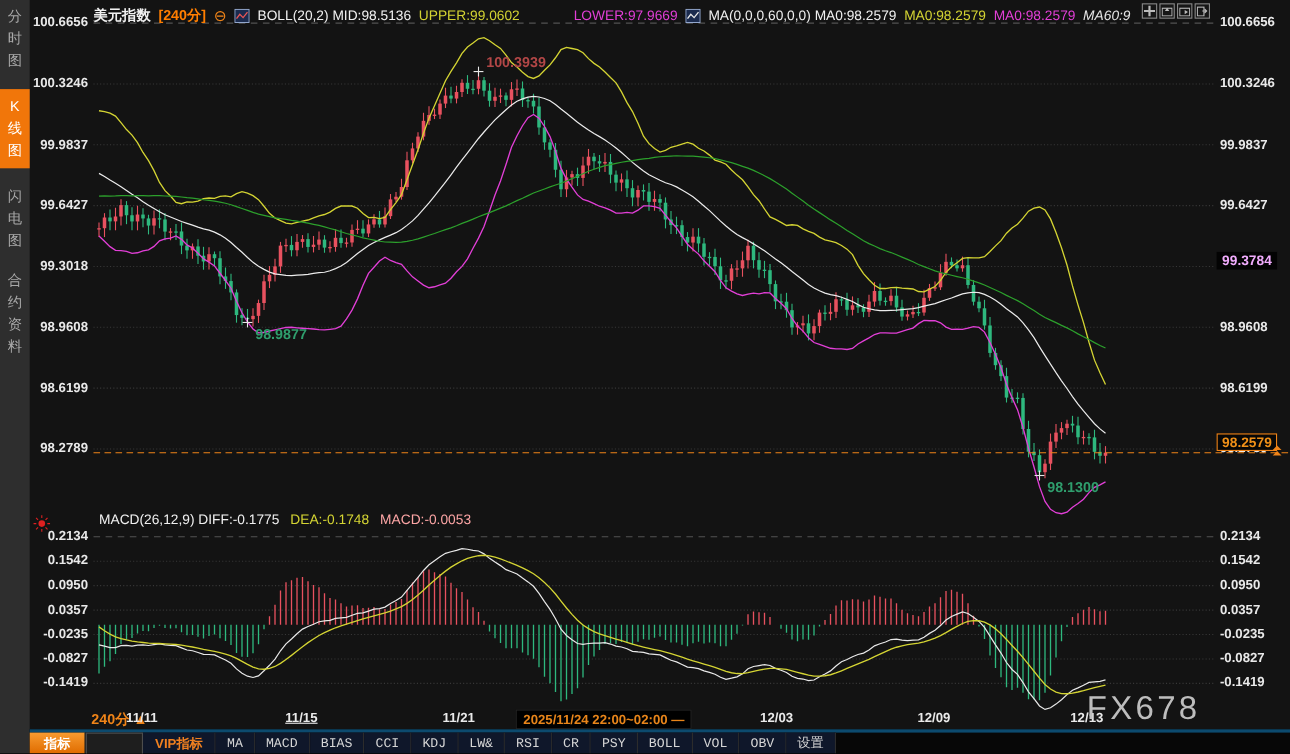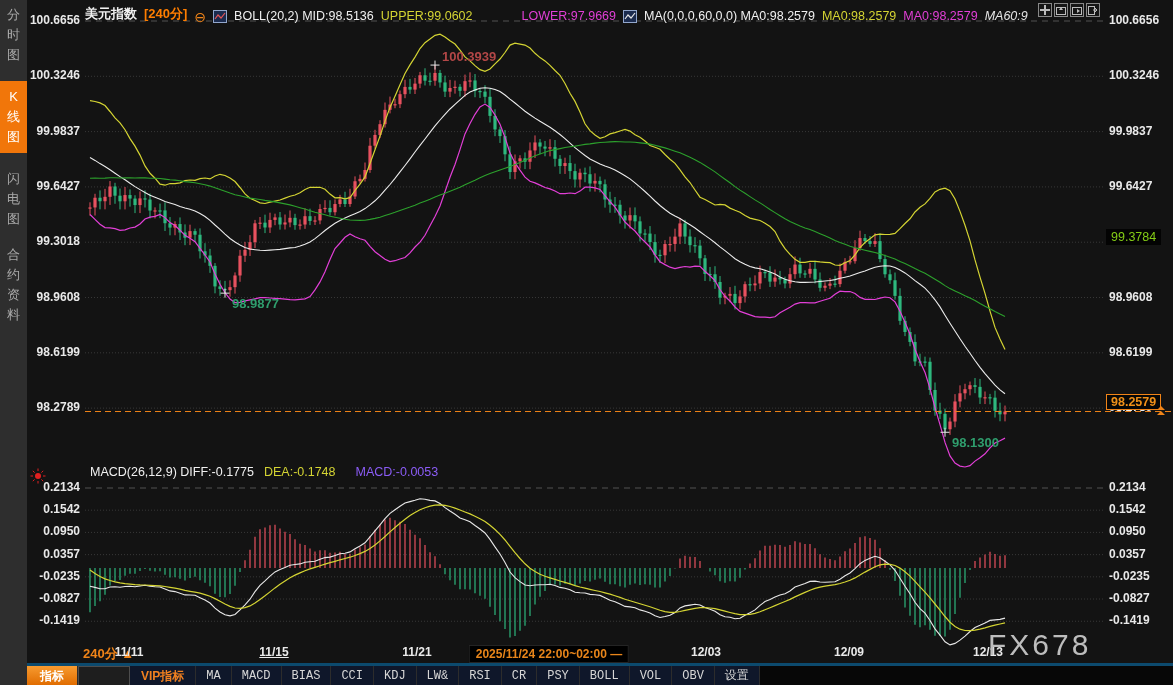--- a/index.html
+++ b/index.html
@@ -11,21 +11,21 @@
   .sidebar{position:absolute;left:0;top:0;width:27px;height:685px;background:#2e2e2e;
     z-index:6;display:flex;flex-direction:column;align-items:center;padding-top:5px}
   .side-tab{width:27px;text-align:center;font-size:13px;line-height:20px;color:#a9a9a9;
     margin-bottom:16px;white-space:pre-line;cursor:pointer}
   .side-tab.active{background:#f1760a;color:#fff;padding:6px 0}
 
   
   #chart{position:absolute;left:0;top:0;z-index:2}
 
   
-  .legend{position:absolute;left:85px;top:5px;z-index:4;display:flex;align-items:flex-end;
+  .legend{position:absolute;left:85px;top:5px;z-index:4;display:flex;align-items:center;
     gap:7px;font-size:12.5px;color:#f0f0f0;white-space:nowrap}
   .legend .sym{font-weight:bold;font-size:13px}
   .legend .per{color:#ff7e00;font-weight:bold;font-size:13px}
   .legend .collapse{color:#f08418;font-size:14px;line-height:12px}
   .mini-icon{display:inline-block;width:14px;height:13px}
   .macd-legend{position:absolute;left:90px;top:465px;z-index:4;display:flex;gap:10px;
     font-size:12.5px;white-space:nowrap}
 
   
   .pl,.ml{position:absolute;left:22px;width:58px;text-align:right;font-size:12px;
@@ -34,22 +34,22 @@
     font-weight:bold;color:#e9e9e9;z-index:3}
 
   
   .xd{position:absolute;top:645px;transform:translateX(-50%);font-size:12px;font-weight:bold;
     color:#eaeaea;z-index:4;white-space:nowrap}
   .xd.hl{background:#000;color:#e8851a;padding:1px 6px;border:1px solid #242424}
   .period-btn{position:absolute;left:83px;top:645px;color:#f08418;font-weight:bold;
     font-size:13px;z-index:4;cursor:pointer}
 
   
-  .badge-ref{position:absolute;left:1106px;top:229px;background:#030303;color:#84cc16;
-    font-size:12.5px;font-weight:normal;padding:1px 5px;z-index:4}
+  .badge-ref{position:absolute;left:1106px;top:229px;background:#030303;color:#f0abfc;
+    font-size:12.5px;font-weight:bold;padding:1px 5px;z-index:4}
   .badge-cur{position:absolute;left:1106px;top:394px;background:#070707;color:#f09018;
     font-size:12.5px;font-weight:bold;padding:0 4px;border:1px solid #f08418;z-index:4}
 
   
   .winctl{position:absolute;left:1038px;top:3px;z-index:5;display:flex;gap:2px}
   .winctl .wbox{width:14px;height:14px;border:1px solid #888;background:#161616;
     display:flex;align-items:center;justify-content:center;cursor:pointer}
 
   .alert-ic{position:absolute;left:30px;top:468px;z-index:4;cursor:pointer}
 
@@ -740,21 +740,21 @@
           <line x1="11.4" y1="11.4" x2="13.2" y2="13.2"></line>
         <line x1="2.8" y1="13.2" x2="4.6" y2="11.4"></line>
           <line x1="11.4" y1="4.6" x2="13.2" y2="2.8"></line>
       </g>
     </svg>
   </span>
 
   <div class="macd-legend" id="macd-legend">
       <span style="color: rgb(240, 240, 240);">MACD(26,12,9) DIFF:-0.1775</span>
       <span style="color: rgb(212, 212, 51);">DEA:-0.1748</span>
-      <span style="color: #8b5cf6; margin-left: 10px;">MACD:-0.0053</span>
+      <span style="color: #fca5a5;">MACD:-0.0053</span>
     </div>
 
   <div id="axis-labels">
       <div class="pl" style="top: 13px;">100.6656</div>
       <div class="pl" style="top: 68.3102px;">100.3246</div>
       <div class="pl" style="top: 123.604px;">99.9837</div>
       <div class="pl" style="top: 178.914px;">99.6427</div>
       <div class="pl" style="top: 234.208px;">99.3018</div>
       <div class="pl" style="top: 289.519px;">98.9608</div>
       <div class="pl" style="top: 344.813px;">98.6199</div>

